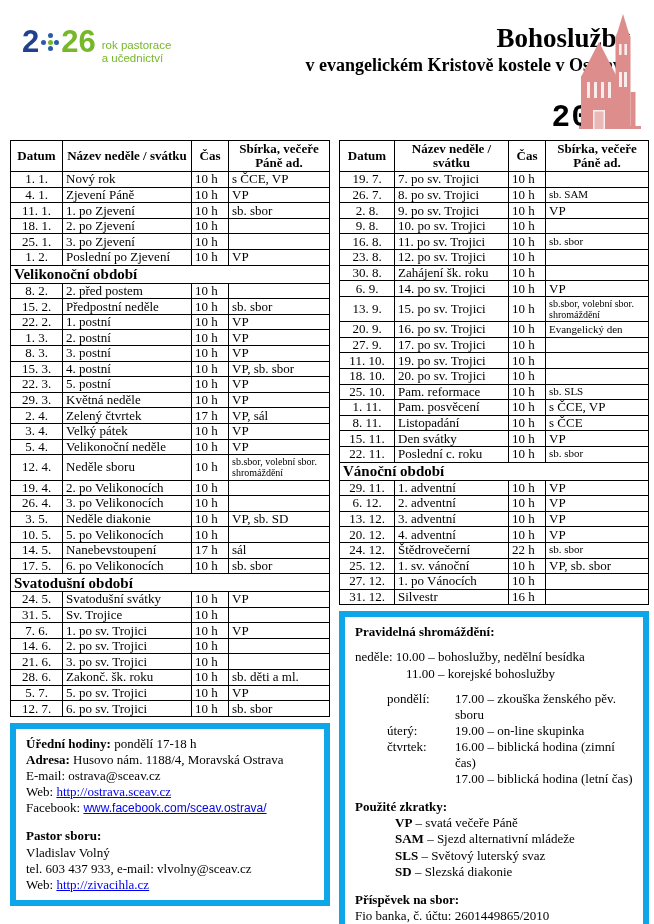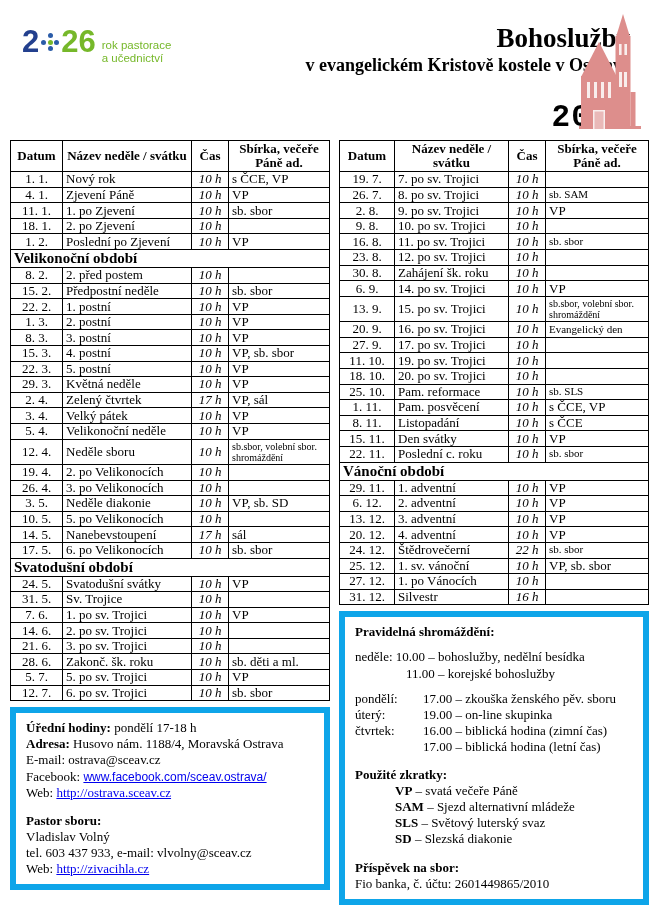--- a/index.html
+++ b/index.html
@@ -31,34 +31,34 @@
   
   .cols{display:flex;gap:9px;padding-left:10px;align-items:flex-start;}
   .col-l{width:320px;flex:0 0 320px;}
   .col-r{width:310px;flex:0 0 310px;}
   
   table.sched{border-collapse:collapse;table-layout:fixed;width:100%;}
   .sched th,.sched td{border:1px solid #000;overflow:hidden;}
   .sched th{font-size:13px;font-weight:bold;text-align:center;padding:1px 1px;line-height:1.08;height:28px;}
   .sched td{font-size:13px;padding:0 3px;height:14.6px;line-height:1.08;vertical-align:middle;}
   .c-date{text-align:center;}
-  .c-time{text-align:center;padding:0 1px;font-style:italic;}
+  .c-time{text-align:left;padding:0 1px;}
   .section-row td{font-size:15px;font-weight:bold;text-align:left;height:17px;}
   td.small-note{font-size:10px;line-height:1.12;padding:1px 3px;}
   td.med-note{font-size:11px;}
   
   .box{border:6px solid #0ea5e9;margin-top:6px;padding:7px 10px;font-size:13px;line-height:1.24;}
   .box p{margin:0;}
   .gap{height:12px;}
   .gap-s{height:9px;}
   a.link{color:#0000ee;text-decoration:underline;cursor:pointer;}
   .fb{font-family:"Liberation Sans",sans-serif;font-size:12px;}
   .indent2{padding-left:51px;}
   .wk{display:flex;}
-  .wk-day{flex:0 0 68px;}
+  .wk-day{flex:0 0 68px;margin-left:32px;}
   .ab{padding-left:40px;}
   b{font-weight:bold;}
 </style>
 </head>
 <body>
 
 <div class="page">
 
   <div class="hdr">
     <div class="logo">
@@ -146,20 +146,26 @@
               <td class="c-time">10 h</td>
               <td class="c-note">sb. sbor</td>
             </tr>
             <tr>
               <td class="c-date">18. 1.</td>
               <td class="c-name">2. po Zjevení</td>
               <td class="c-time">10 h</td>
               <td class="c-note"></td>
             </tr>
             <tr>
+              <td class="c-date">25. 1.</td>
+              <td class="c-name">3. po Zjevení</td>
+              <td class="c-time">10 h</td>
+              <td class="c-note"></td>
+            </tr>
+            <tr>
               <td class="c-date">1. 2.</td>
               <td class="c-name">Poslední po Zjevení</td>
               <td class="c-time">10 h</td>
               <td class="c-note">VP</td>
             </tr>
             <tr class="section-row">
               <td colspan="4">Velikonoční období</td>
             </tr>
             <tr>
               <td class="c-date">8. 2.</td>
@@ -320,22 +326,22 @@
               <td class="c-time">10 h</td>
               <td class="c-note">sb. sbor</td>
             </tr>
           </tbody>
       </table>
 
       <div class="box">
         <p><b>Úřední hodiny:</b> <span>pondělí 17-18 h</span></p>
         <p><b>Adresa:</b> <span>Husovo nám. 1188/4, Moravská Ostrava</span></p>
         <p><span>E-mail:</span> <span>ostrava@sceav.cz</span></p>
+        <p><span>Web:</span> <a class="link">http://ostrava.sceav.cz</a></p>
         <p><span>Facebook:</span> <a class="link fb">www.facebook.com/sceav.ostrava/</a></p>
-        <p><span>Web:</span> <a class="link">http://ostrava.sceav.cz</a></p>
         <p class="gap"></p>
         <p><b>Pastor sboru:</b></p>
         <p><span>Vladislav Volný</span></p>
         <p><span>tel. 603 437 933, e-mail: vlvolny@sceav.cz</span></p>
         <p><span>Web:</span> <a class="link">http://zivacihla.cz</a></p>
       </div>
     </div>
 
     <div class="col-r">
       <table class="sched">

